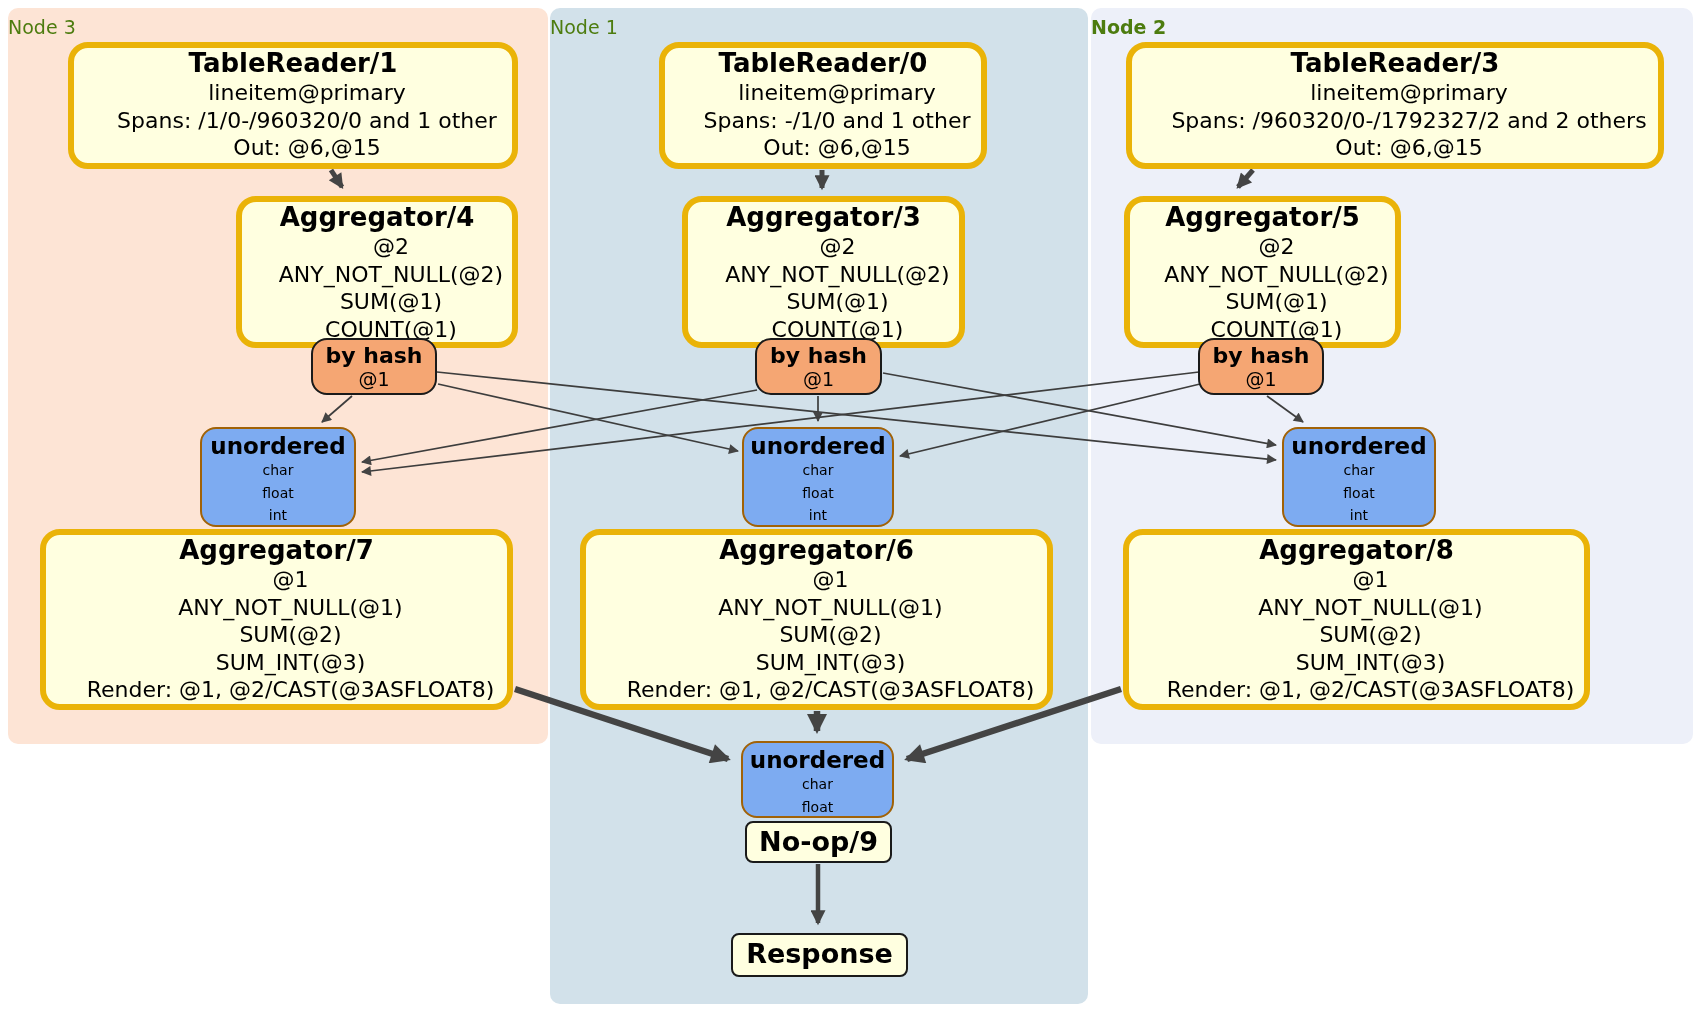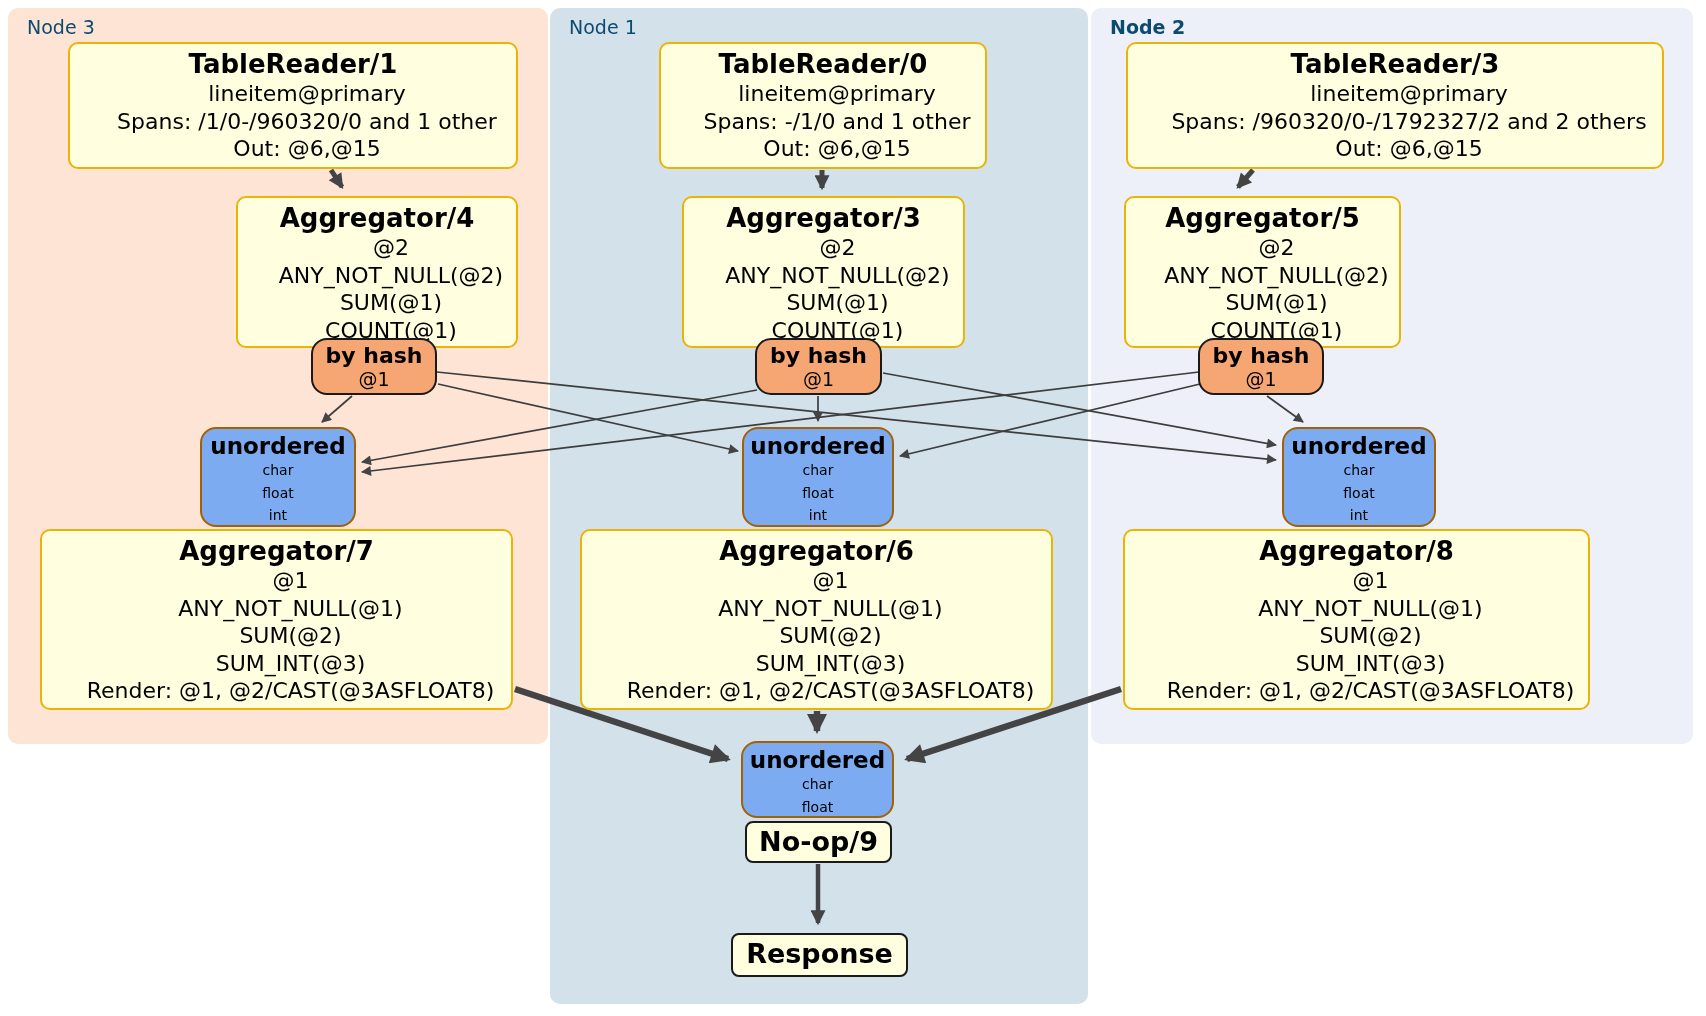--- a/index.html
+++ b/index.html
@@ -2,25 +2,25 @@
 <html><head>
 <meta charset="utf-8">
 <style>
   html,body{margin:0;padding:0;background:#ffffff;}
   .canvas{
     position:relative;width:1706px;height:1016px;background:#ffffff;
     font-family:"DejaVu Sans","Liberation Sans",sans-serif;color:#000;
     overflow:hidden;
   }
   .region{position:absolute;border-radius:10px;}
-  .region-label{position:absolute;top:8px;left:19px;font-size:19px;color:#0c4a6e;white-space:nowrap;text-align:center;}
+  .region-label{position:absolute;top:8px;left:0;font-size:19px;color:#4d7c0f;white-space:nowrap;text-align:center;}
   #edges{position:absolute;left:0;top:0;z-index:2;}
   .node-box{
-    position:absolute;z-index:3;background:#ffffe0;border:2px solid #eab308;border-radius:10px;
-    text-align:center;box-sizing:border-box;padding-top:5px;
+    position:absolute;z-index:3;background:#ffffe0;border:6px solid #eab308;border-radius:20px;
+    text-align:center;box-sizing:border-box;
   }
   .node-box .title{font-weight:bold;font-size:26px;line-height:31px;white-space:nowrap;}
   .node-box .line{font-size:22px;line-height:27.5px;white-space:nowrap;margin-left:28px;}
   .router{
     position:absolute;z-index:4;background:#f5a673;border:2px solid #1a1a1a;border-radius:16px;
     text-align:center;box-sizing:border-box;padding-top:3px;
   }
   .router .title{font-weight:bold;font-size:22px;line-height:25px;white-space:nowrap;}
   .router .sub{font-size:19px;line-height:22px;white-space:nowrap;}
   .sync{

